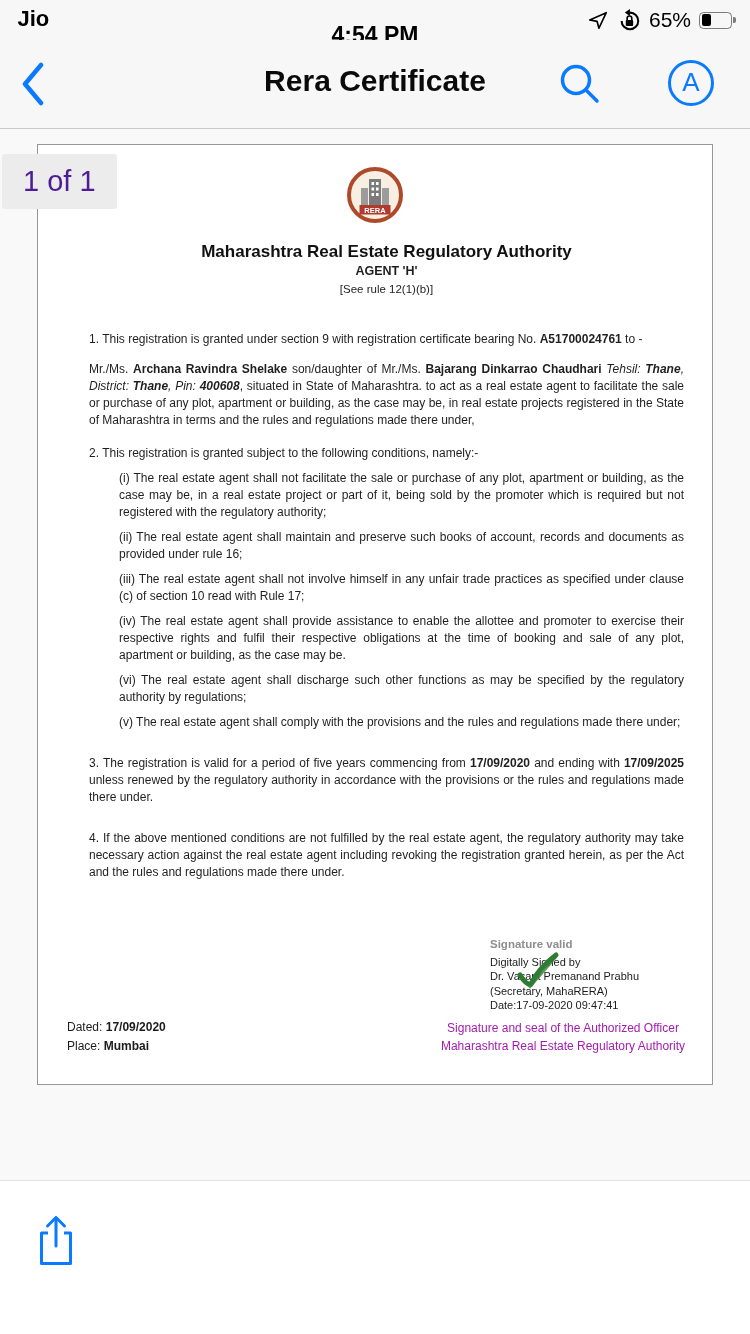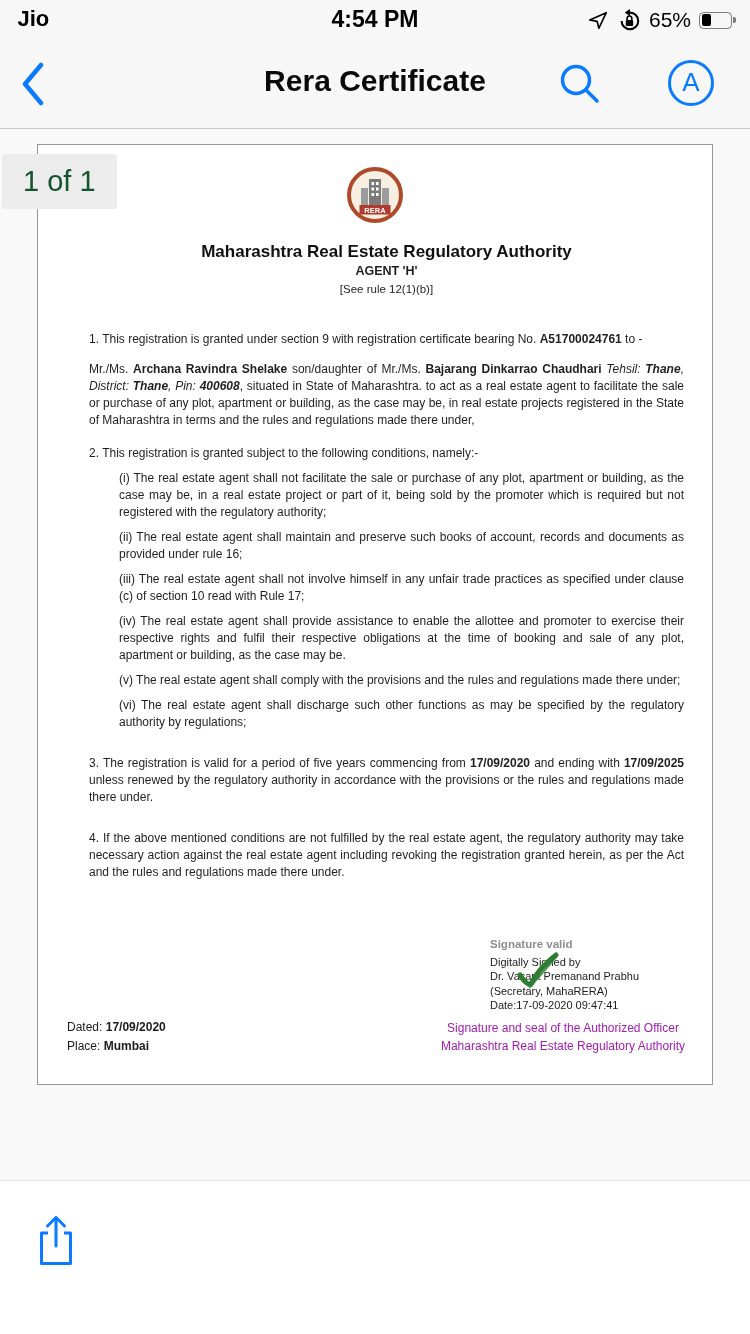--- a/index.html
+++ b/index.html
@@ -9,21 +9,21 @@
   
   .status-bar { position:absolute; top:0; left:0; width:750px; height:40px; background:#f7f7f7;
                 display:flex; align-items:center; justify-content:space-between; padding:0 14px; z-index:5; }
   .sb-left { display:flex; align-items:center; gap:8px;flex-direction:column; }
   .signal { display:flex; align-items:flex-end; gap:2.5px; height:24px; padding-bottom:2px; }
   .signal i { display:block; width:6px; background:#000; border-radius:1.5px; }
   .signal i:nth-child(1){height:9px;} .signal i:nth-child(2){height:13px;}
   .signal i:nth-child(3){height:17px;} .signal i:nth-child(4){height:21px;}
   .carrier { font-size:22px; font-weight:700; }
   .network { font-size:22px; }
-  .sb-time { position:absolute; left:0; right:0; top:6px; text-align:center; font-size:23px; font-weight:700; pointer-events:none; }
+  .sb-time { position:absolute; left:0; right:0; top:22px; text-align:center; font-size:23px; font-weight:700; pointer-events:none; }
   .sb-right { display:flex; align-items:center; gap:8px; }
   .sb-right .sicon { display:flex; align-items:center; }
   .batt-pct { font-size:21px; }
   .battery { position:relative; width:37px; height:17px; }
   .batt-body { position:absolute; left:0; top:0; width:33px; height:17px; border:1.5px solid rgba(0,0,0,.5); border-radius:4.5px; }
   .batt-fill { position:absolute; left:2.5px; top:2.5px; width:9px; height:12px; background:#000; border-radius:2px; }
   .batt-nub { position:absolute; right:0; top:5.5px; width:3px; height:6px; background:rgba(0,0,0,.5); border-radius:0 2px 2px 0; }
 
   
   .nav-bar { position:absolute; top:40px; left:0; width:750px; height:89px; background:#f7f7f7;
@@ -31,21 +31,21 @@
   .back-btn { position:absolute; left:20px; top:22px; width:28px; height:44px; cursor:pointer; }
   .nav-title { position:absolute; left:90px; right:90px; top:24px; text-align:center; font-size:30px; font-weight:700; color:#0a0a0a; white-space:nowrap; }
   .search-btn { position:absolute; left:556px; top:20px; width:46px; height:46px; cursor:pointer; }
   .reader-btn { position:absolute; left:668px; top:20px; width:46px; height:46px; border:3px solid #0a7aff; border-radius:50%;
                 display:flex; align-items:center; justify-content:center; cursor:pointer; }
   .reader-a { font-size:26px; color:#0a7aff; font-weight:500; line-height:1; padding-bottom:2px; }
 
   
   .viewer { position:absolute; top:129px; left:0; width:750px; height:1052px; background:#f9f9f9; border-bottom:1px solid #e2e2e2; }
   .page { position:absolute; left:37px; top:15px; width:676px; height:941px; background:#fff; border:1px solid #979797;padding-left:23px; }
-  .page-indicator { position:absolute; left:2px; top:25px; background:#ececec; color:#14532d; font-size:29px;
+  .page-indicator { position:absolute; left:2px; top:25px; background:#ececec; color:#4c1d95; font-size:29px;
                     padding:11px 21px; border-radius:3px; z-index:3; }
   .logo { position:absolute; left:50%; transform:translateX(-50%); top:21px; width:58px; height:58px; }
 
   .page-inner { padding:96px 28px 0 28px; font-size:12px; color:#1f1f1f; }
   .authority { font-size:17px; font-weight:700; text-align:center; color:#111; line-height:22px; }
   .cert-sub { margin-top:13px; font-size:12.5px; font-weight:700; text-align:center; line-height:17px; }
   .cert-sub2 { font-size:12.5px; font-weight:700; text-align:center; line-height:17px; }
   .cert-rule { margin-top:2px; font-size:11.5px; text-align:center; line-height:15px; }
 
   .body-p { font-size:12px; line-height:17px; text-align:justify; }
@@ -159,22 +159,22 @@
       <p class="body-p p1"><span>1. This registration is granted under section 9 with registration certificate bearing No. </span><span class="b">A51700024761</span><span> to -</span></p>
 
       <p class="body-p p2"><span>Mr./Ms. </span><span class="b">Archana Ravindra Shelake</span><span> son/daughter of Mr./Ms. </span><span class="b">Bajarang Dinkarrao Chaudhari</span><span class="i"> Tehsil: </span><span class="bi">Thane</span><span class="i">, District: </span><span class="bi">Thane</span><span class="i">, Pin: </span><span class="bi">400608</span><span>, situated in State of Maharashtra. to act as a real estate agent to facilitate the sale or purchase of any plot, apartment or building, as the case may be, in real estate projects registered in the State of Maharashtra in terms and the rules and regulations made there under,</span></p>
 
       <p class="body-p p-intro2">2. This registration is granted subject to the following conditions, namely:-</p>
 
       <p class="body-p cond">(i) The real estate agent shall not facilitate the sale or purchase of any plot, apartment or building, as the case may be, in a real estate project or part of it, being sold by the promoter which is required but not registered with the regulatory authority;</p>
       <p class="body-p cond">(ii) The real estate agent shall maintain and preserve such books of account, records and documents as provided under rule 16;</p>
       <p class="body-p cond">(iii) The real estate agent shall not involve himself in any unfair trade practices as specified under clause (c) of section 10 read with Rule 17;</p>
       <p class="body-p cond">(iv) The real estate agent shall provide assistance to enable the allottee and promoter to exercise their respective rights and fulfil their respective obligations at the time of booking and sale of any plot, apartment or building, as the case may be.</p>
+      <p class="body-p cond">(vi) The real estate agent shall discharge such other functions as may be specified by the regulatory authority by regulations;</p>
       <p class="body-p cond">(v) The real estate agent shall comply with the provisions and the rules and regulations made there under;</p>
-      <p class="body-p cond">(vi) The real estate agent shall discharge such other functions as may be specified by the regulatory authority by regulations;</p>
 
       <p class="body-p p3"><span>3. The registration is valid for a period of five years commencing from </span><span class="b">17/09/2020</span><span> and ending with </span><span class="b">17/09/2025</span><span> unless renewed by the regulatory authority in accordance with the provisions or the rules and regulations made there under.</span></p>
 
       <p class="body-p p4">4. If the above mentioned conditions are not fulfilled by the real estate agent, the regulatory authority may take necessary action against the real estate agent including revoking the registration granted herein, as per the Act and the rules and regulations made there under.</p>
     </div>
 
     <div class="sig">
       <div class="sig-valid">Signature valid</div>
       <div class="sig-line">Digitally Signed by</div>
       <div class="sig-line">Dr. Vasant Premanand Prabhu</div>

